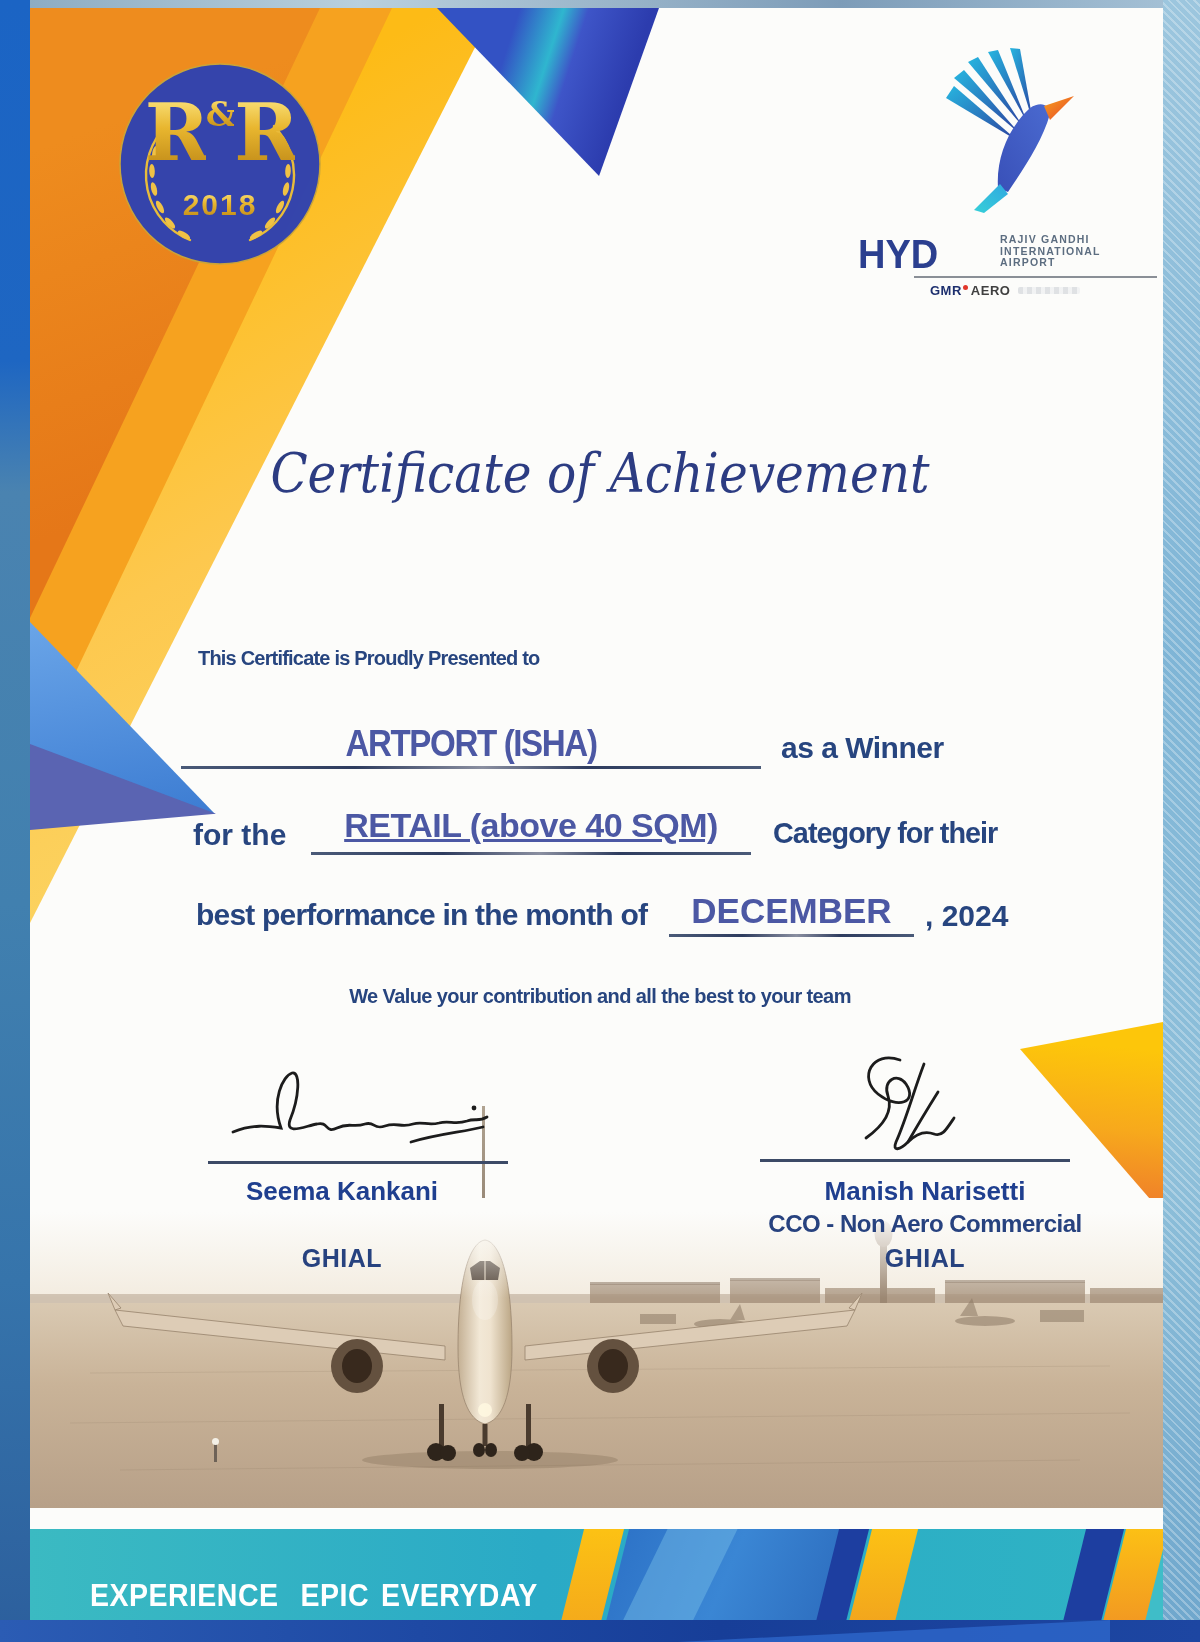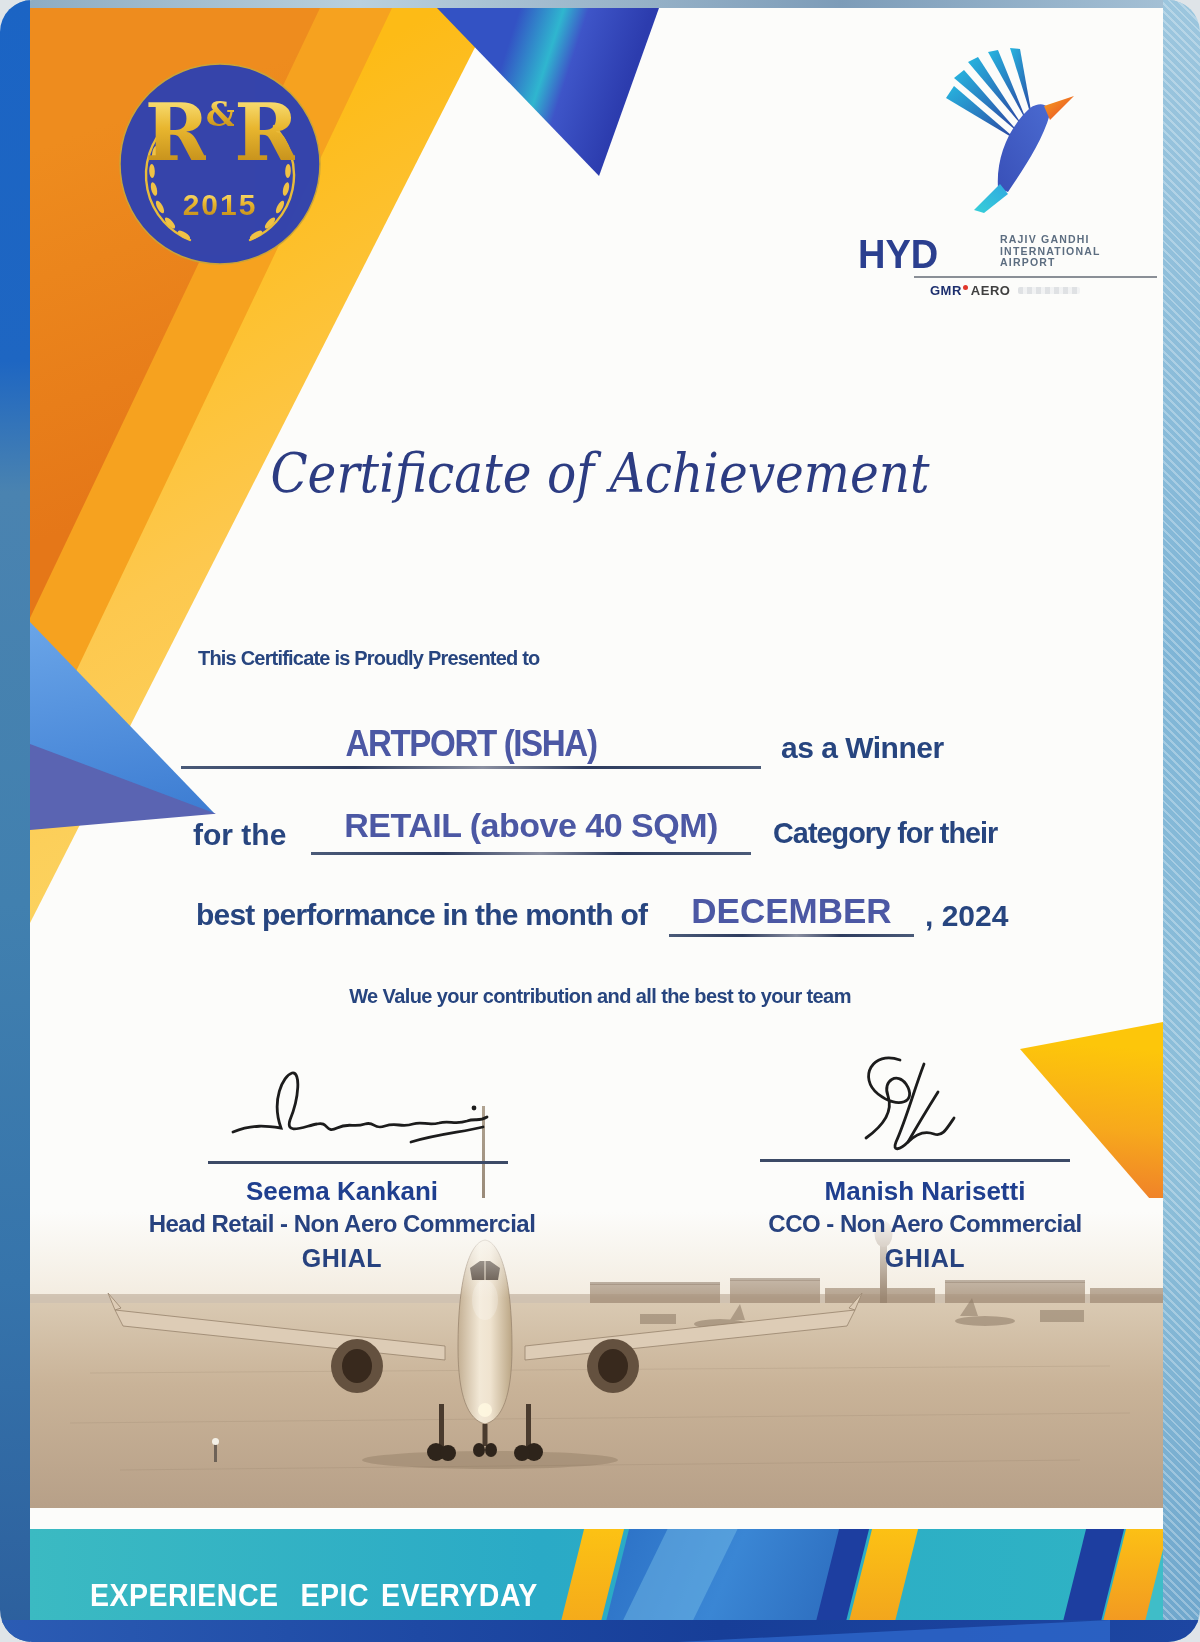--- a/index.html
+++ b/index.html
@@ -1,17 +1,17 @@
 <!DOCTYPE html>
 <html><head>
 <meta charset="utf-8">
 <style>
   html,body{margin:0;padding:0;background:#dfe4e8;}
   .page{position:relative;width:1200px;height:1642px;overflow:hidden;background:#fbfbf8;
-        font-family:"Liberation Sans",sans-serif;border-radius:32px;}
+        font-family:"Liberation Sans",sans-serif;}
   .abs{position:absolute;}
 
   
   .border-top{left:0;top:0;width:1200px;height:8px;z-index:6;
     background:linear-gradient(90deg,#89a9c0,#b9d0dd 30%,#7d9cb8 70%,#a8c4d8);}
   .border-left{left:0;top:0;width:30px;height:1642px;z-index:6;
     background:linear-gradient(180deg,#1b64c4 0%,#1e66c2 22%,#4a83b0 30%,#4180af 55%,#3674ab 78%,#2c5f9d 100%);}
   .border-right{left:1163px;top:0;width:37px;height:1642px;z-index:6;
     background:repeating-linear-gradient(45deg,rgba(255,255,255,.28) 0 2px,rgba(255,255,255,0) 2px 6px),
                linear-gradient(180deg,#9cc6de,#7fb5d6 40%,#8fc0da 70%,#6ea6cc);}
@@ -80,21 +80,21 @@
     color:#2c3c82;transform:scaleX(.9);}
   .navy{color:#27457f;font-weight:bold;line-height:1;z-index:4;}
   .indigo{color:#4c58a4;font-weight:bold;line-height:1;z-index:4;}
   .l-presented{left:198px;width:810px;top:648px;font-size:20px;letter-spacing:-0.8px;}
   .recipient{left:181px;width:580px;top:726px;text-align:center;font-size:36px;
     letter-spacing:-1.5px;transform:scaleX(.92);}
   .uline{height:3px;z-index:4;background:linear-gradient(90deg,#4a5a78,#2e3c5e 30%,#8a8fa0 52%,#2e3c5e 70%,#4a5a78);}
   .u1{left:181px;width:580px;top:766px;}
   .winner{left:781px;top:733px;font-size:30px;letter-spacing:-0.5px;}
   .forthe{left:193px;top:820px;font-size:30px;}
-  .category{left:311px;width:440px;top:808px;text-align:center;font-size:34px;letter-spacing:-0.5px;}
+  .category{left:311px;width:440px;top:808px;text-align:center;font-size:34px;letter-spacing:-0.5px;text-decoration:underline;}
   .u2{left:311px;width:440px;top:852px;}
   .catsuffix{left:773px;top:818px;font-size:30px;letter-spacing:-1px;transform:scaleX(.96);transform-origin:left;}
   .performance{left:196px;top:900px;font-size:30px;letter-spacing:-0.8px;}
   .month{left:669px;width:245px;top:893px;text-align:center;font-size:35px;}
   .u3{left:669px;width:245px;top:934px;}
   .yearsuffix{left:925px;top:901px;font-size:30px;text-align:center;}
   .closing{left:150px;width:900px;top:986px;text-align:center;font-size:20px;letter-spacing:-0.6px;}
 
   
   .sigsvg{z-index:4;}
@@ -168,21 +168,21 @@
         <ellipse cx="162" cy="76" rx="7" ry="2.8" transform="rotate(62 162 76)"></ellipse>
         <ellipse cx="169" cy="93" rx="7" ry="2.8" transform="rotate(80 169 93)"></ellipse>
         <ellipse cx="172" cy="111" rx="7" ry="2.8" transform="rotate(92 172 111)"></ellipse>
         <ellipse cx="170" cy="129" rx="7" ry="2.8" transform="rotate(104 170 129)"></ellipse>
         <ellipse cx="164" cy="147" rx="7" ry="2.8" transform="rotate(118 164 147)"></ellipse>
         <ellipse cx="154" cy="163" rx="7" ry="2.8" transform="rotate(132 154 163)"></ellipse>
         <ellipse cx="140" cy="175" rx="7" ry="2.8" transform="rotate(148 140 175)"></ellipse>
       </g>
     </svg>
     <div class="badge-rr"><span class="big goldtxt">R</span><span class="amp goldtxt">&amp;</span><span class="big goldtxt">R</span></div>
-    <div class="badge-year goldtxt">2015</div>
+    <div class="badge-year goldtxt">2018</div>
   </div>
 
   <svg class="abs bird" viewBox="0 0 142 172">
     <defs>
       <linearGradient id="wg" x1="0" y1="0" x2="1" y2="1">
         <stop offset="0" stop-color="#27b6e0"></stop>
           <stop offset="1" stop-color="#2b3f9e"></stop>
       </linearGradient>
       <linearGradient id="bg" x1="0" y1="1" x2="1" y2="0">
         <stop offset="0" stop-color="#3950b8"></stop>
@@ -252,21 +252,20 @@
     <g fill="none" stroke="#1c1c1c" stroke-width="2.8" stroke-linecap="round">
       <path d="M62,12 C34,2 20,30 40,46 C60,62 80,54 68,36 C60,24 44,32 50,48 C56,66 42,80 28,90"></path>
       <path d="M86,16 C76,42 68,72 58,94 C54,104 62,102 70,94 C78,86 86,82 96,86 C104,89 108,82 116,70"></path>
       <path d="M100,44 C90,60 78,80 70,94"></path>
     </g>
   </svg>
   <div class="abs sig-line sl1"></div>
   <div class="abs sig-line sl2"></div>
 
   <div class="abs sig-name blkL rowName">Seema Kankani</div>
-  <div class="abs sig-role blkL rowRole">Head Retail - Non Aero Commercial</div>
   <div class="abs sig-org  blkL rowOrg">GHIAL</div>
   <div class="abs sig-name blkR rowName">Manish Narisetti</div>
   <div class="abs sig-role blkR rowRole">CCO - Non Aero Commercial</div>
   <div class="abs sig-org  blkR rowOrg">GHIAL</div>
 
   <div class="abs pole"></div>
   <svg class="abs photo" viewBox="0 0 1133 310" preserveAspectRatio="none">
     <defs>
       <linearGradient id="gnd" x1="0" y1="0" x2="0" y2="1">
         <stop offset="0" stop-color="#d9c9b2"></stop>

